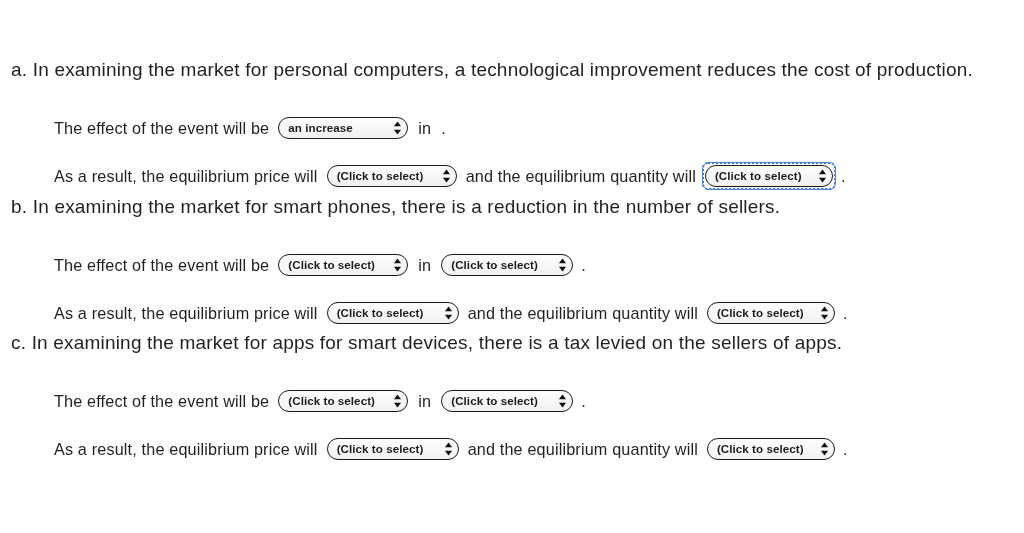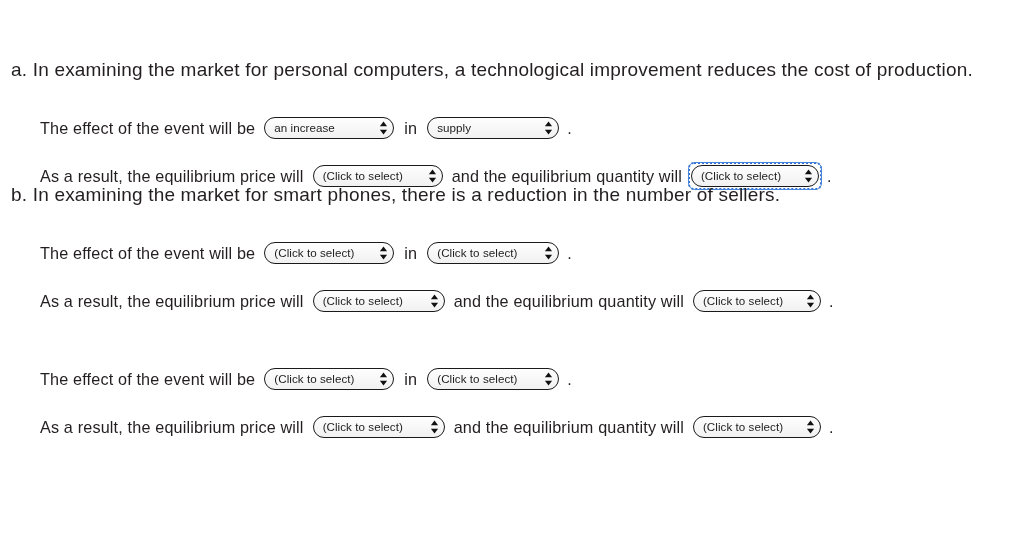--- a/index.html
+++ b/index.html
@@ -33,35 +33,35 @@
     letter-spacing: 0.01em;
     white-space: nowrap;
   }
 
   .item {
     position: absolute;
     left: 0;
     width: 1024px;
   }
   .item-a { top: 59px; }
-  .item-b { top: 184px; }
+  .item-b { top: 196px; }
   .item-c { top: 332px; }
 
   .prompt {
     margin: 0;
     padding-left: 11px;
     font-size: 19px;
     line-height: 22px;
     letter-spacing: 0.01em;
     white-space: nowrap;
   }
 
   .answer-line {
     margin: 0;
-    padding-left: 40px;
+    padding-left: 54px;
     font-size: 16.2px;
     line-height: 22px;
     letter-spacing: 0.01em;
     white-space: nowrap;
     display: flex;
     align-items: center;
     text-align: center;
   }
   .line-1 { margin-top: 24px; }
   .line-2 { margin-top: 11px; }
@@ -105,20 +105,21 @@
     background: #f7f7f7;
     background-image: linear-gradient(#fefefe, #f1f1f1);
     font-family: "Liberation Sans", sans-serif;
     font-size: 11.6px;
     line-height: 1;
     color: #1c1c1c;
     letter-spacing: 0.005em;
     white-space: nowrap;
     cursor: default;
     user-select: none;
+    font-weight: bold;
   }
   .sel .sel-label {
     display: inline-block;
     overflow: hidden;
   }
   .sel .arrows {
     display: inline-flex;
     flex-direction: column;
     align-items: center;
     justify-content: center;
@@ -159,31 +160,20 @@
             <svg width="9" height="14" viewBox="0 0 9 14" aria-hidden="true">
               <polygon points="4.5,0.6 8.1,5.2 0.9,5.2" fill="#111111"></polygon>
               <polygon points="4.5,13.4 8.1,8.8 0.9,8.8" fill="#111111"></polygon>
             </svg>
           </span>
         </span>
       </span>
 
       <span class="txt spacer-in">in</span>
 
-      <span class="sel-wrap">
-        <span class="sel w-supply">
-          <span class="sel-label">supply</span>
-          <span class="arrows">
-            <svg width="9" height="14" viewBox="0 0 9 14" aria-hidden="true">
-              <polygon points="4.5,0.6 8.1,5.2 0.9,5.2" fill="#111111"></polygon>
-              <polygon points="4.5,13.4 8.1,8.8 0.9,8.8" fill="#111111"></polygon>
-            </svg>
-          </span>
-        </span>
-      </span>
 
       <span class="txt period">.</span>
     </div>
 
     <div class="answer-line line-2">
       <span class="txt lead-gap">As a result, the equilibrium price will</span>
 
       <span class="sel-wrap">
         <span class="sel w-cts-a">
           <span class="sel-label">(Click to select)</span>
@@ -276,20 +266,21 @@
             </svg>
           </span>
         </span>
       </span>
 
       <span class="txt period">.</span>
     </div>
   </div>
 
   <div class="item item-c">
+    <div class="prompt">c. In examining the market for apps for smart devices, there is a tax levied on the sellers of apps.</div>
 
     <div class="answer-line line-1">
       <span class="txt lead-gap">The effect of the event will be</span>
 
       <span class="sel-wrap">
         <span class="sel w-cts-a">
           <span class="sel-label">(Click to select)</span>
           <span class="arrows">
             <svg width="9" height="14" viewBox="0 0 9 14" aria-hidden="true">
               <polygon points="4.5,0.6 8.1,5.2 0.9,5.2" fill="#111111"></polygon>

